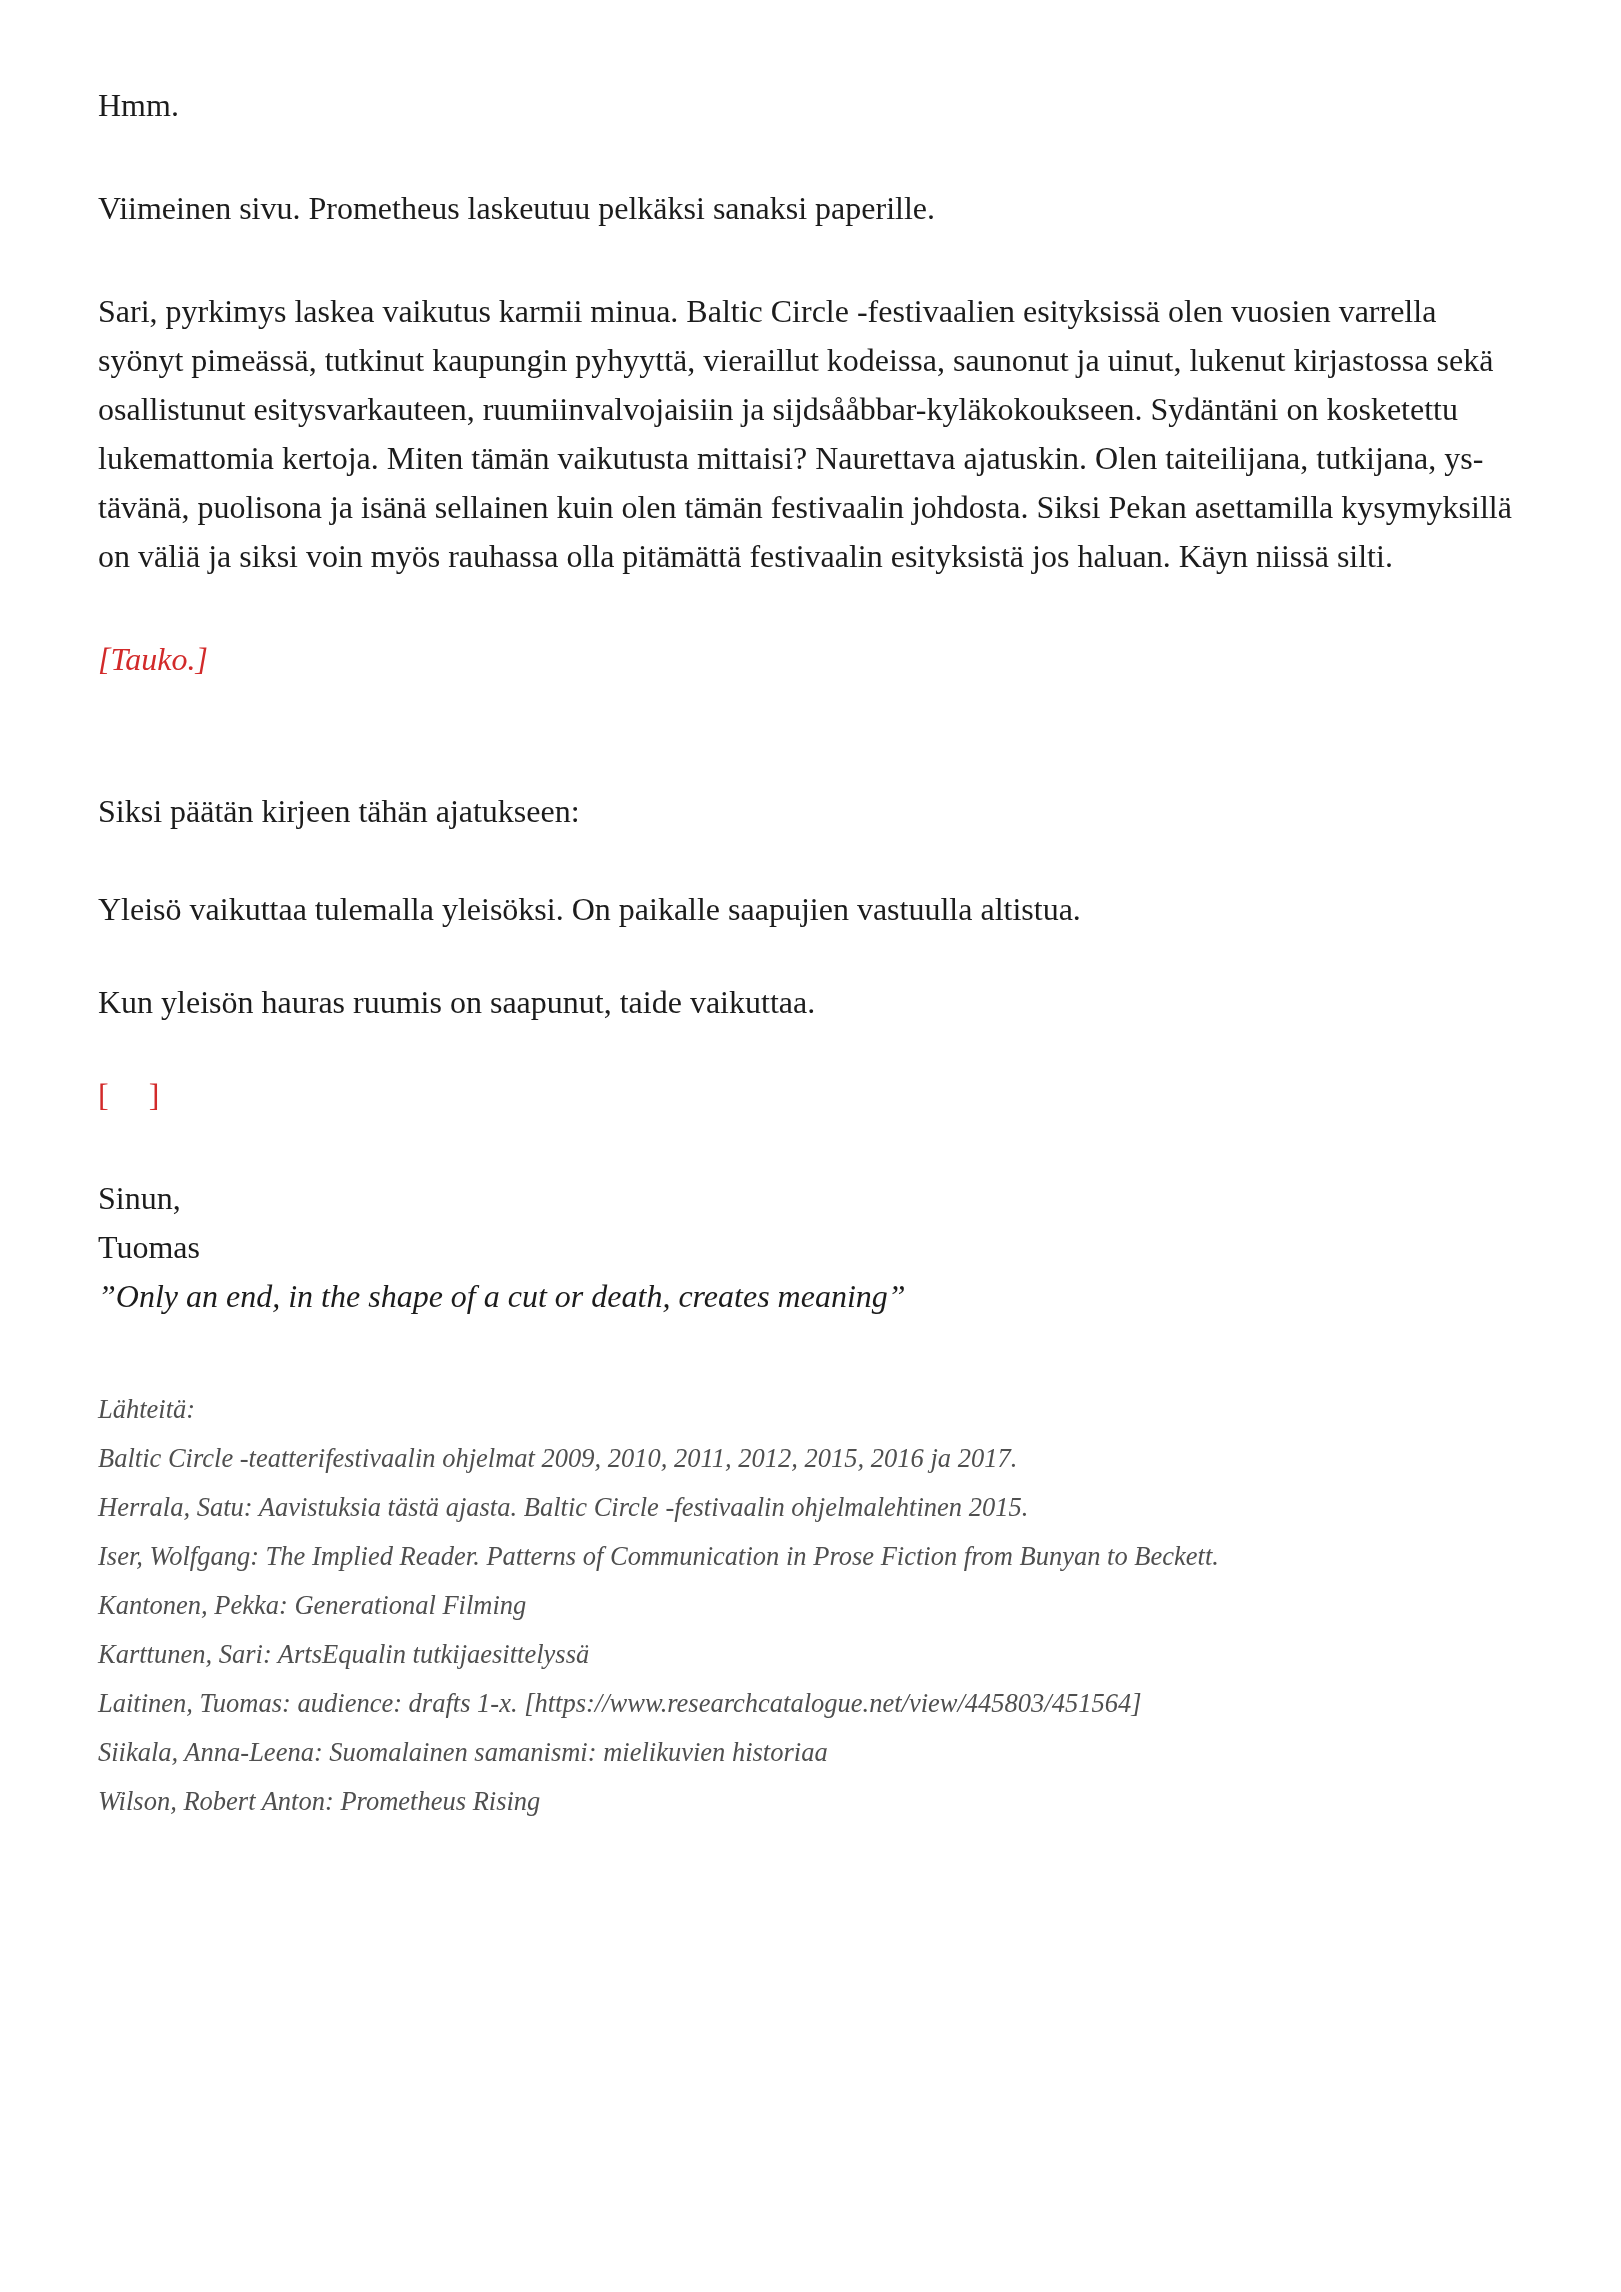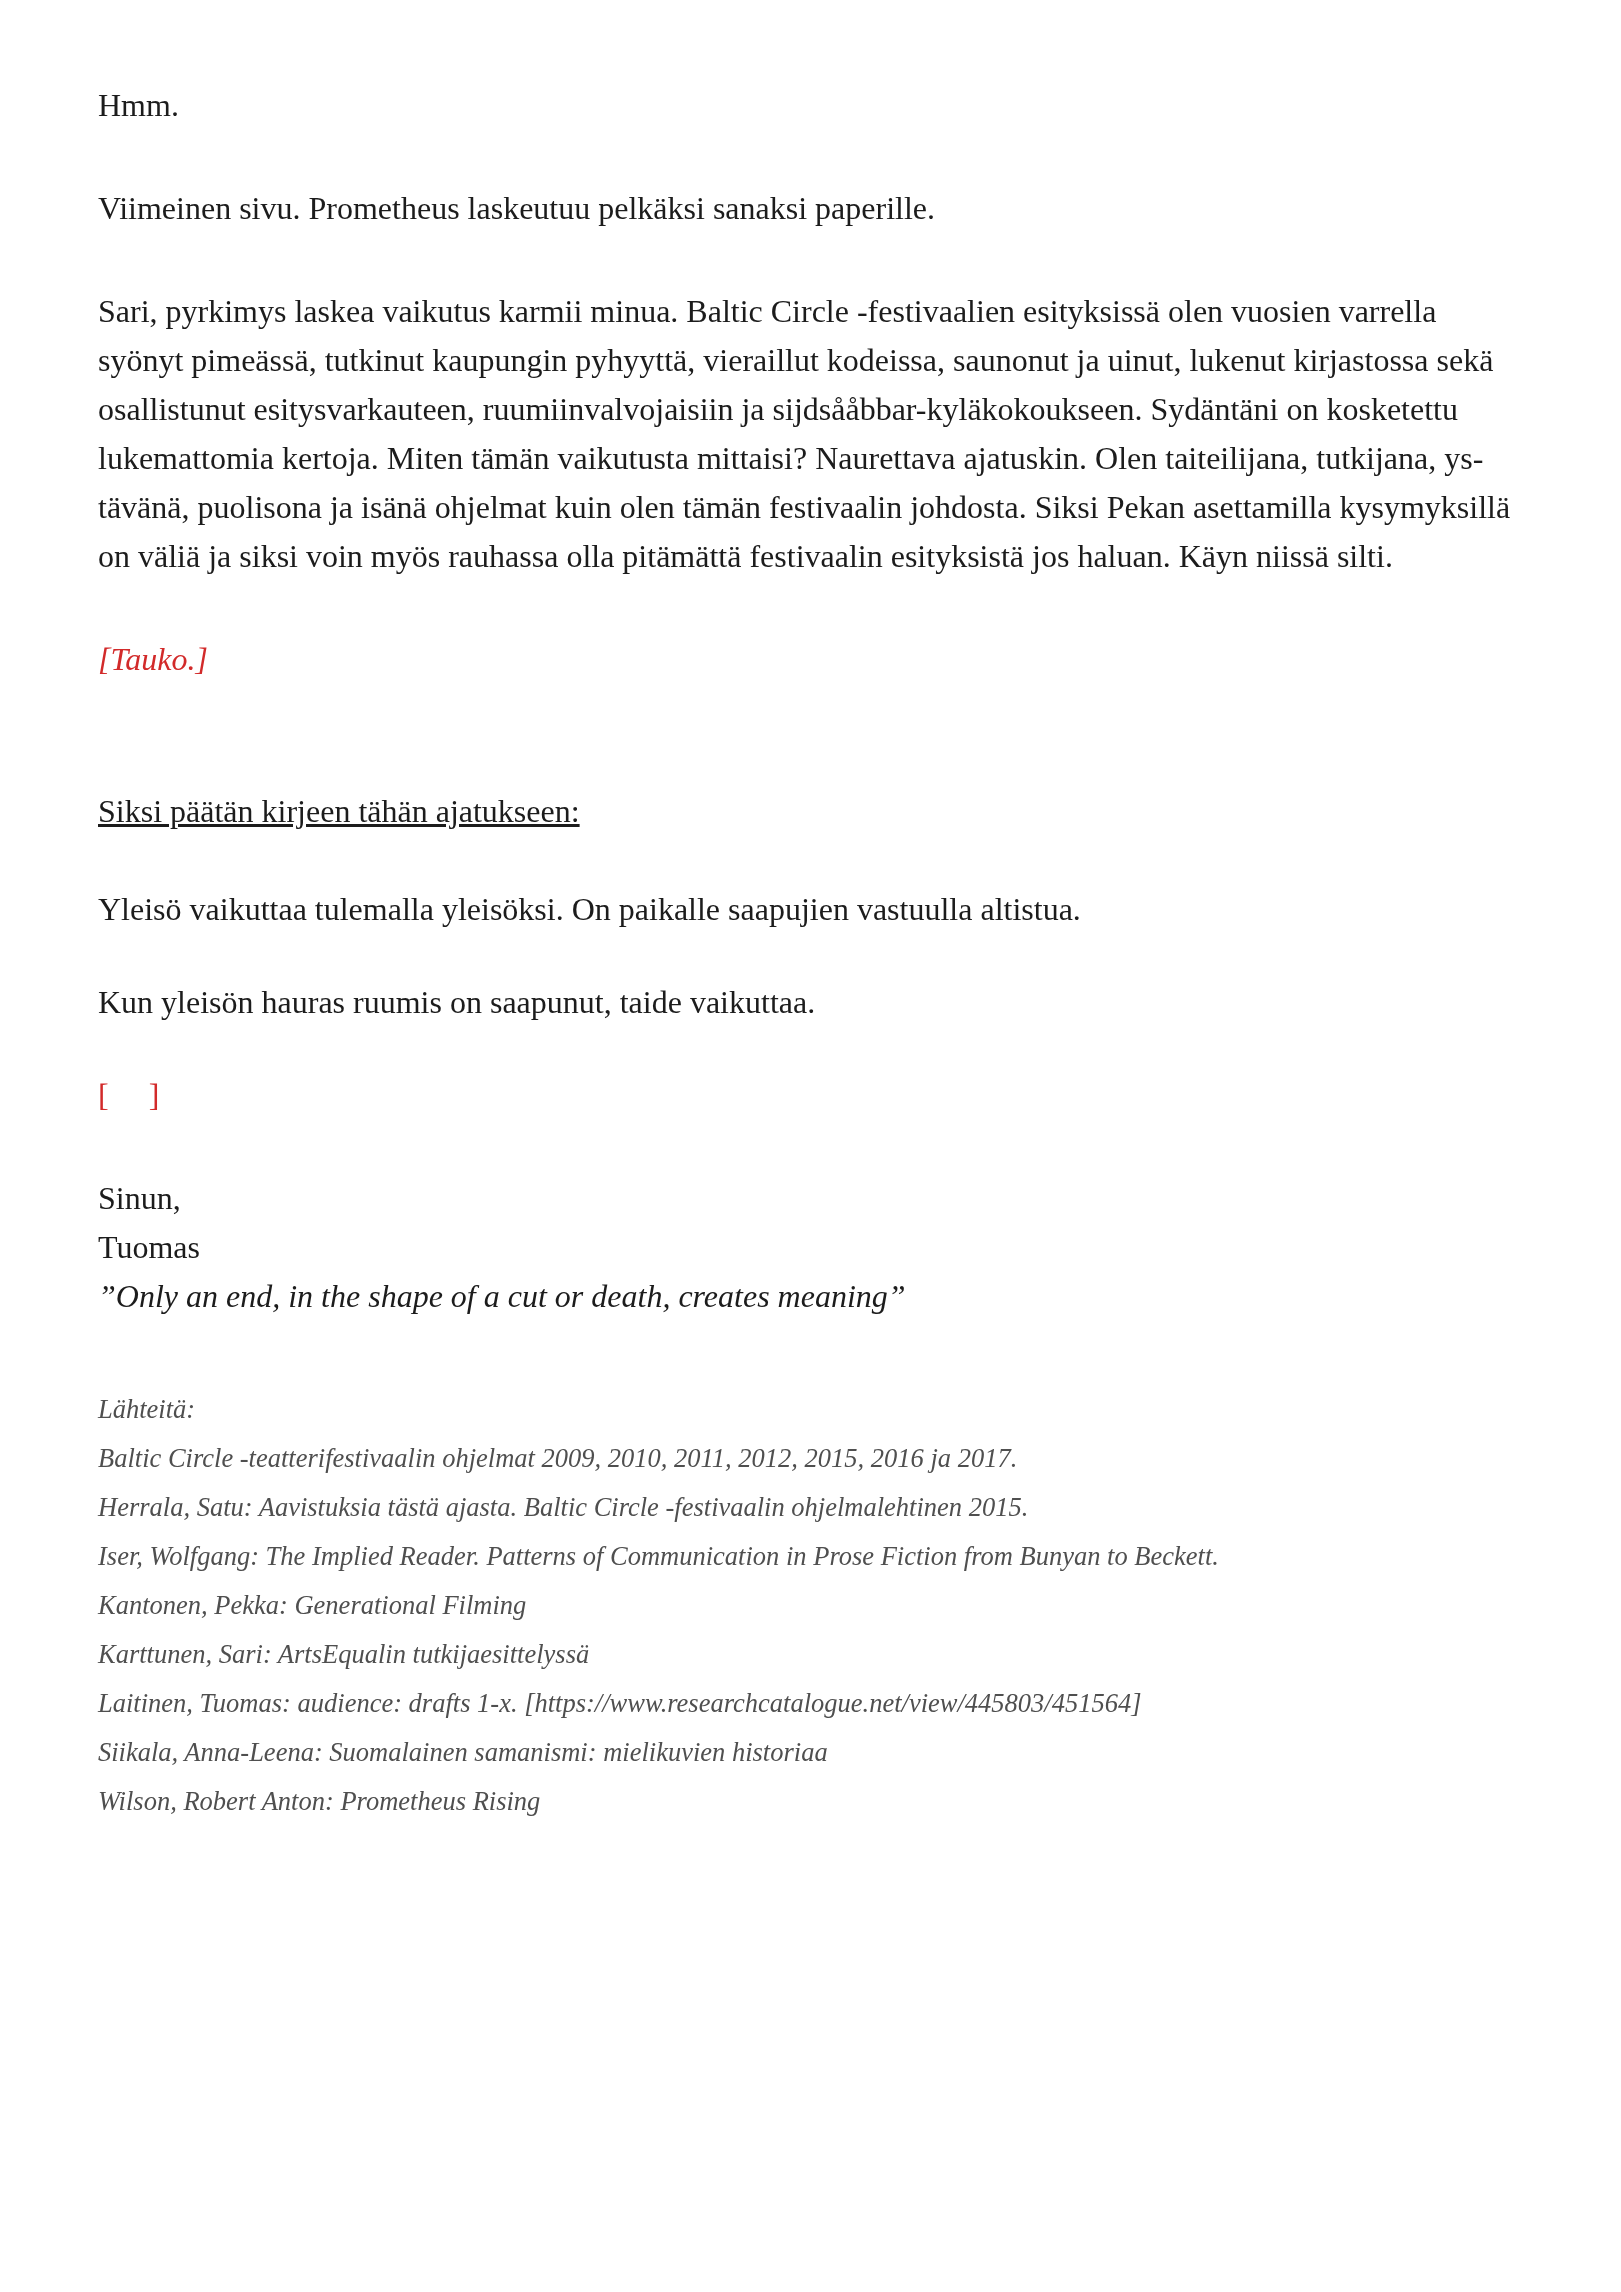--- a/index.html
+++ b/index.html
@@ -27,21 +27,21 @@
     line-height: 49px;
     color: #1c1c1c;
     margin: 0;
   }
   .body-text .line,
   .refs .line {
     display: block;
     white-space: nowrap;
   }
   .mb45 { margin-bottom: 44px; }
-  .mb50 { margin-bottom: 49px; text-decoration: underline; }
+  .mb50 { margin-bottom: 49px; }
   .mb55 { margin-bottom: 54px; }
   .mb95 { margin-bottom: 93px; }
   .mb105 { margin-bottom: 103px; font-style: italic; }
   .mb153 { margin-bottom: 64px; }
   .red {
     color: #d22a2a;
   }
   .italic {
     font-style: italic;
   }
@@ -61,21 +61,21 @@
 
   <p class="body-text mb55">Hmm.</p>
 
   <p class="body-text mb55">Viimeinen sivu. Prometheus laskeutuu pelkäksi sanaksi paperille.</p>
 
   <div class="body-text mb55">
       <span class="line">Sari, pyrkimys laskea vaikutus karmii minua. Baltic Circle -festivaalien esityksissä olen vuosien varrella</span>
       <span class="line">syönyt pimeässä, tutkinut kaupungin pyhyyttä, vieraillut kodeissa, saunonut ja uinut, lukenut kirjastossa sekä</span>
       <span class="line">osallistunut esitysvarkauteen, ruumiinvalvojaisiin ja sijdsååbbar-kyläkokoukseen. Sydäntäni on kosketettu</span>
       <span class="line">lukemattomia kertoja. Miten tämän vaikutusta mittaisi? Naurettava ajatuskin. Olen taiteilijana, tutkijana, ys-</span>
-      <span class="line">tävänä, puolisona ja isänä ohjelmat kuin olen tämän festivaalin johdosta. Siksi Pekan asettamilla kysymyksillä</span>
+      <span class="line">tävänä, puolisona ja isänä sellainen kuin olen tämän festivaalin johdosta. Siksi Pekan asettamilla kysymyksillä</span>
       <span class="line">on väliä ja siksi voin myös rauhassa olla pitämättä festivaalin esityksistä jos haluan. Käyn niissä silti.</span>
     </div>
 
 
   <p class="body-text red mb105">[Tauko.]</p>
 
   <p class="body-text mb50">Siksi päätän kirjeen tähän ajatukseen:</p>
 
   <p class="body-text mb45">Yleisö vaikuttaa tulemalla yleisöksi. On paikalle saapujien vastuulla altistua.</p>
 

